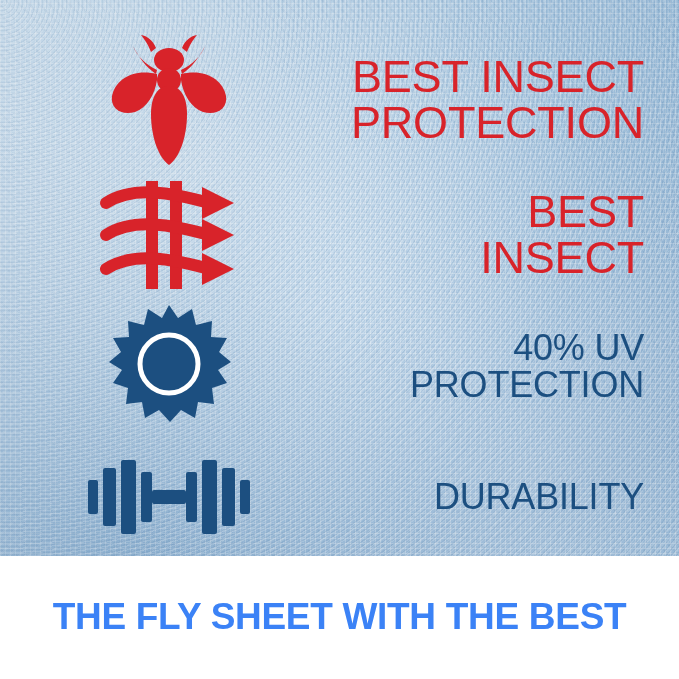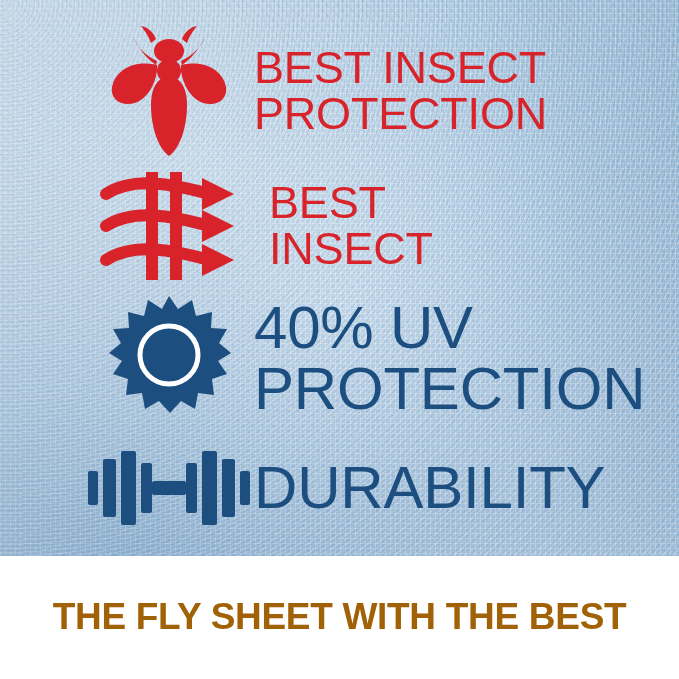--- a/index.html
+++ b/index.html
@@ -46,23 +46,24 @@
     inset: 0;
     background:
       linear-gradient(105deg, rgba(255,255,255,0.25) 0%, rgba(255,255,255,0.0) 35%),
       radial-gradient(ellipse at 50% 45%, rgba(255,255,255,0.12) 0%, rgba(60,100,140,0.16) 100%);
   }
 
   
   .features {
     position: absolute;
     left: 0;
-    top: 8px;
+    top: 17px;
     width: 550px;
     height: 556px;
+    text-align: right;
   }
   .feature-row {
     position: absolute;
     display: flex;
     align-items: center;
     left: 84px;
     width: 560px;
   }
   .icon-cell {
     width: 170px;
@@ -88,21 +89,21 @@
   #row-uv { top: 285px; height: 130px; }
   #row-durability { top: 420px; height: 120px; }
 
   #row-insect .label-cell,
   #row-airflow .label-cell {
     font-size: 45px;
     color: #d8232a;
   }
   #row-uv .label-cell,
   #row-durability .label-cell {
-    font-size: 60px;
+    font-size: 36px;
     color: #1c4f80;
   }
 
   
   .banner {
     position: absolute;
     left: 0;
     bottom: 0;
     width: 679px;
     height: 123px;
@@ -110,21 +111,21 @@
     display: flex;
     flex-direction: column;
     align-items: center;
     justify-content: center;
     text-align: center;
   }
   .banner-line {
     display: block;
     font-size: 37px;
     font-weight: bold;
-    color: #a16207;
+    color: #3b82f6;
     letter-spacing: -0.3px;
     line-height: 1.14;
     white-space: nowrap;
   }
 </style>
 </head>
 <body>
 
 <div id="poster">
 

